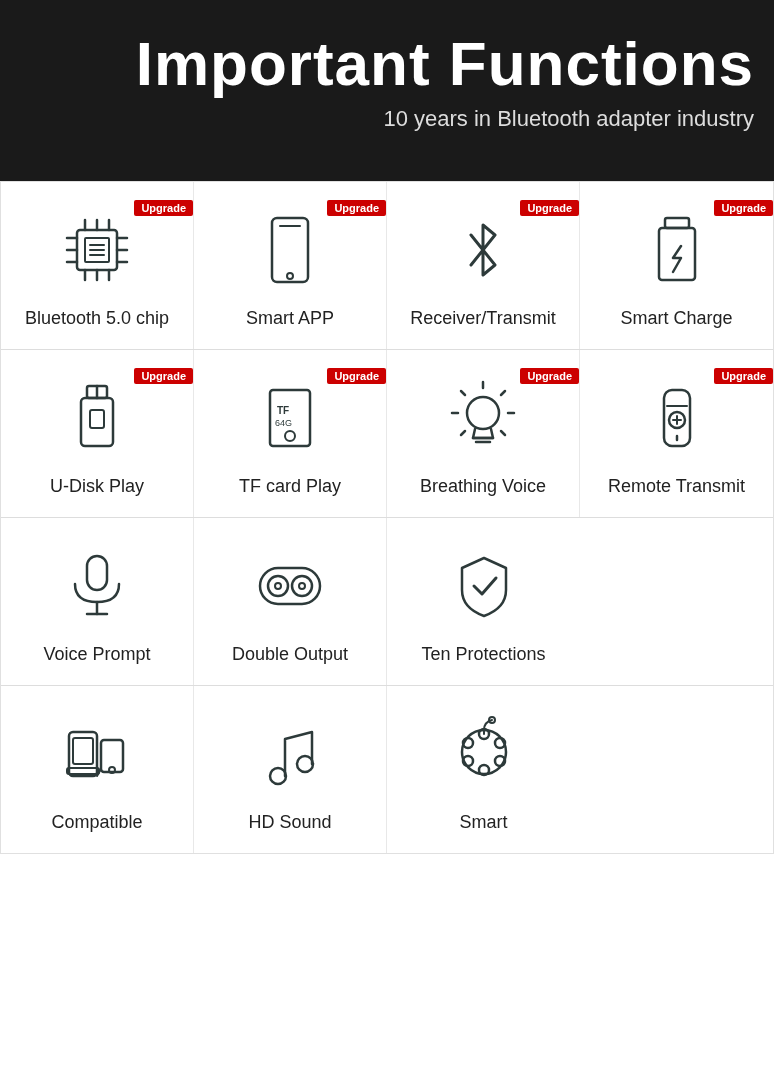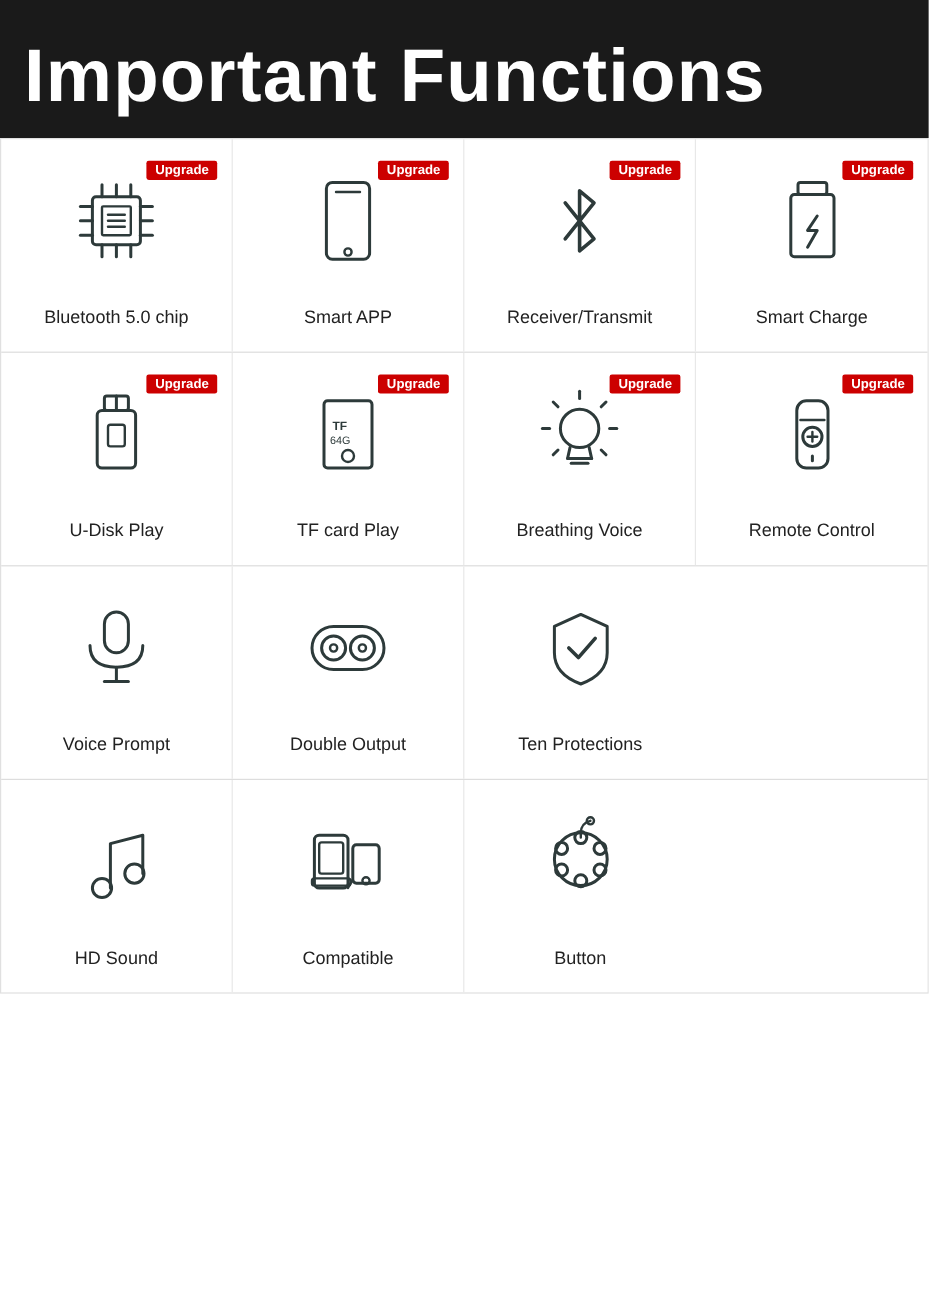--- a/index.html
+++ b/index.html
@@ -5,22 +5,22 @@
     * { margin: 0; padding: 0; box-sizing: border-box; }
     body {
       width: 774px;
       min-height: 1079px;
       font-family: Arial, sans-serif;
       background: #fff;
     }
     .header {
       background: #1a1a1a;
       color: #fff;
-      text-align: left;
-      padding: 30px 20px 17px;
+      text-align: right;
+      padding: 30px 20px 49px;
     }
     .header-title {
       font-size: 62px;
       font-weight: 900;
       letter-spacing: 1px;
       line-height: 1.1;
     }
     .header-subtitle {
       font-size: 22px;
       margin-top: 8px;
@@ -48,57 +48,58 @@
       padding: 28px 10px 20px;
       position: relative;
       border-right: 1px solid #e8e8e8;
     }
     .grid-cell:last-child {
       border-right: none;
     }
     .upgrade-badge {
       position: absolute;
       top: 18px;
-      right: 12px;
+      right: 0;
       background: #cc0000;
       color: #fff;
       font-size: 11px;
       font-weight: bold;
       padding: 2px 7px;
       border-radius: 2px;
       z-index: 2;
     }
     .cell-icon {
       width: 80px;
       height: 80px;
       display: flex;
       align-items: flex-end;
       justify-content: center;
       margin-bottom: 12px;
     }
     .cell-label {
-      font-size: 15px;
+      font-size: 18px;
       font-weight: 500;
       color: #222;
       text-align: right;
-      margin-top: 20px;
+      margin-top: 6px;
     }
     svg {
       stroke: #2d3a3a;
       fill: none;
       stroke-width: 2;
       stroke-linecap: round;
       stroke-linejoin: round;
     }
   </style>
 </head>
 <body>
 
 <div class="header">
   <div class="header-title">Important Functions</div>
+  <div class="header-subtitle">10 years  in Bluetooth adapter industry</div>
 </div>
 
 <div class="grid-container">
 <div class="grid-row">
       <div class="grid-cell">
         <div class="upgrade-badge">Upgrade</div>
         <div class="cell-icon">
           <svg viewBox="0 0 80 80" width="80" height="80">
       <rect x="20" y="20" width="40" height="40" rx="3" stroke-width="2.5"></rect>
       <rect x="28" y="28" width="24" height="24" rx="1" stroke-width="2"></rect>
@@ -202,21 +203,21 @@
         <div class="cell-icon">
           <svg viewBox="0 0 80 80" width="80" height="80">
       <rect x="27" y="12" width="26" height="56" rx="8" stroke-width="2.5"></rect>
       <line x1="30" y1="28" x2="50" y2="28" stroke-width="2"></line>
       <circle cx="40" cy="42" r="8" stroke-width="2.5"></circle>
       <line x1="40" y1="38" x2="40" y2="46" stroke-width="2"></line>
       <line x1="36" y1="42" x2="44" y2="42" stroke-width="2"></line>
       <line x1="40" y1="58" x2="40" y2="62" stroke-width="2.5"></line>
     </svg>
         </div>
-        <div class="cell-label">Remote Control</div>
+        <div class="cell-label">Remote Transmit</div>
       </div>
     </div>
     <div class="grid-row">
       <div class="grid-cell">
         <div class="cell-icon">
           <svg viewBox="0 0 80 80" width="80" height="80">
       <rect x="30" y="10" width="20" height="34" rx="10" stroke-width="2.5"></rect>
       <path d="M18,38 Q18,56 40,56 Q62,56 62,38" stroke-width="2.5" fill="none"></path>
       <line x1="40" y1="56" x2="40" y2="68" stroke-width="2.5"></line>
       <line x1="30" y1="68" x2="50" y2="68" stroke-width="2.5"></line>
@@ -240,53 +241,53 @@
         <div class="cell-icon">
           <svg viewBox="0 0 80 80" width="80" height="80">
       <path d="M40,12 L62,22 L62,44 Q62,62 40,70 Q18,62 18,44 L18,22 Z" stroke-width="2.5"></path>
       <polyline points="30,40 38,48 52,32" stroke-width="3"></polyline>
     </svg>
         </div>
         <div class="cell-label">Ten Protections</div>
       </div>
     </div>
     <div class="grid-row">
-      <div class="grid-cell">
-        <div class="cell-icon">
-          <svg viewBox="0 0 80 80" width="80" height="80">
-      <path d="M35,62 L35,25 L62,18 L62,50" stroke-width="2.5"></path>
-      <circle cx="28" cy="62" r="8" stroke-width="2.5"></circle>
-      <circle cx="55" cy="50" r="8" stroke-width="2.5"></circle>
-    </svg>
-        </div>
-        <div class="cell-label">HD Sound</div>
-      </div>
       <div class="grid-cell">
         <div class="cell-icon">
           <svg viewBox="0 0 80 80" width="80" height="80">
       <rect x="12" y="18" width="28" height="44" rx="4" stroke-width="2.5"></rect>
       <rect x="10" y="54" width="32" height="6" rx="2" stroke-width="2"></rect>
       <rect x="44" y="26" width="22" height="32" rx="3" stroke-width="2.5"></rect>
       <circle cx="55" cy="56" r="3" stroke-width="2"></circle>
       <line x1="40" y1="62" x2="44" y2="55" stroke-width="2"></line>
       <rect x="16" y="24" width="20" height="26" rx="2" stroke-width="2"></rect>
     </svg>
         </div>
         <div class="cell-label">Compatible</div>
+      </div>
+      <div class="grid-cell">
+        <div class="cell-icon">
+          <svg viewBox="0 0 80 80" width="80" height="80">
+      <path d="M35,62 L35,25 L62,18 L62,50" stroke-width="2.5"></path>
+      <circle cx="28" cy="62" r="8" stroke-width="2.5"></circle>
+      <circle cx="55" cy="50" r="8" stroke-width="2.5"></circle>
+    </svg>
+        </div>
+        <div class="cell-label">HD Sound</div>
       </div>
       <div class="grid-cell">
         <div class="cell-icon">
           <svg viewBox="0 0 80 80" width="80" height="80">
       <circle cx="40" cy="38" r="22" stroke-width="2.5"></circle>
       <circle cx="40" cy="20" r="5" stroke-width="2.5"></circle>
       <circle cx="56" cy="29" r="5" stroke-width="2.5"></circle>
       <circle cx="56" cy="47" r="5" stroke-width="2.5"></circle>
       <circle cx="40" cy="56" r="5" stroke-width="2.5"></circle>
       <circle cx="24" cy="47" r="5" stroke-width="2.5"></circle>
       <circle cx="24" cy="29" r="5" stroke-width="2.5"></circle>
       <path d="M40,20 L40,16 Q40,8 48,6" stroke-width="2" fill="none"></path>
       <circle cx="48" cy="6" r="3" stroke-width="2"></circle>
     </svg>
         </div>
-        <div class="cell-label">Button</div>
+        <div class="cell-label">Smart</div>
       </div>
     </div>
   </div>
 
 </body></html>

